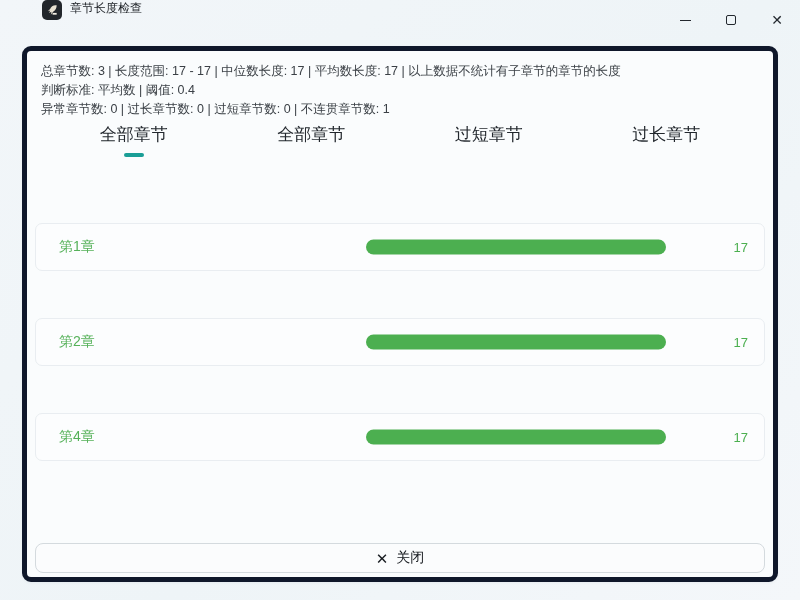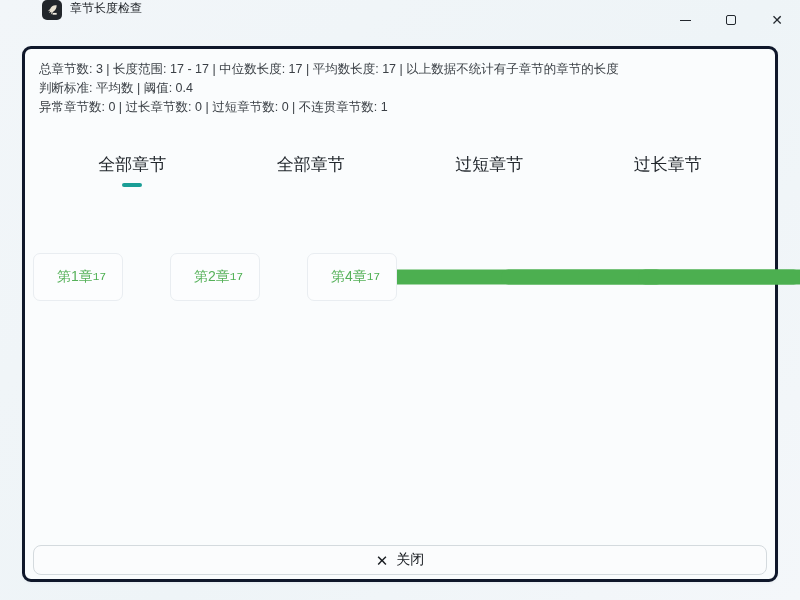--- a/index.html
+++ b/index.html
@@ -44,36 +44,36 @@
   }
   .minimize-glyph { display: block; width: 11px; height: 1px; background: #23282e; }
   .maximize-glyph { display: block; width: 10px; height: 10px; border: 1.2px solid #23282e; border-radius: 2px; }
   .close-glyph { font-size: 14px; line-height: 1; }
 
   
   .panel {
     position: absolute;
     left: 22px; right: 22px; top: 46px; bottom: 18px;
     background: #fafcfd;
-    border: 3px solid #0f172a;
+    border: 5px solid #0f172a;
     border-radius: 9px;
     box-shadow: 0 1px 3px rgba(40,60,80,0.05);
   }
 
   
   .stats {
     padding: 11px 14px 0 14px;
     font-size: 12.5px;
     line-height: 19px;
     color: #3b4046;
   }
 
   
   .tabs {
-    margin-top: 32px;
+    margin-top: 0;
     display: flex;
     justify-content: space-around;
     align-items: flex-start;
     padding: 0 18px;
     height: 42px;
   }
   .tab {
     font-size: 17px;
     color: #22272d;
     text-align: center;
@@ -85,21 +85,21 @@
     border-radius: 2px;
     margin: 7px auto 0 auto;
     background: transparent;
   }
   .tab.active .tab-underline { background: #1a9e96; }
 
   
   .chapter-list {
     margin: 62px 8px 0 8px;
     display: flex;
-    flex-direction: row;
+    flex-direction: column;
     gap: 47px;
   }
   .chapter-row {
     position: relative;
     height: 48px;
     background: #fcfdfe;
     border: 1px solid #e9edf1;
     border-radius: 7px;
     display: flex;
     align-items: center;
@@ -119,23 +119,22 @@
     height: 15px;
   }
   .bar-fill {
     height: 100%;
     width: 100%;
     background: #4caf50;
     border-radius: 8px;
   }
   .chapter-value {
     margin-left: auto;
-    font-size: 11px;
+    font-size: 13px;
     color: #4caf50;
-    font-family: Liberation Mono, monospace;
   }
 
   
   .close-button {
     position: absolute;
     left: 8px; right: 8px; bottom: 4px;
     height: 30px;
     background: #fbfcfd;
     border: 1px solid #d4dade;
     border-radius: 8px;

